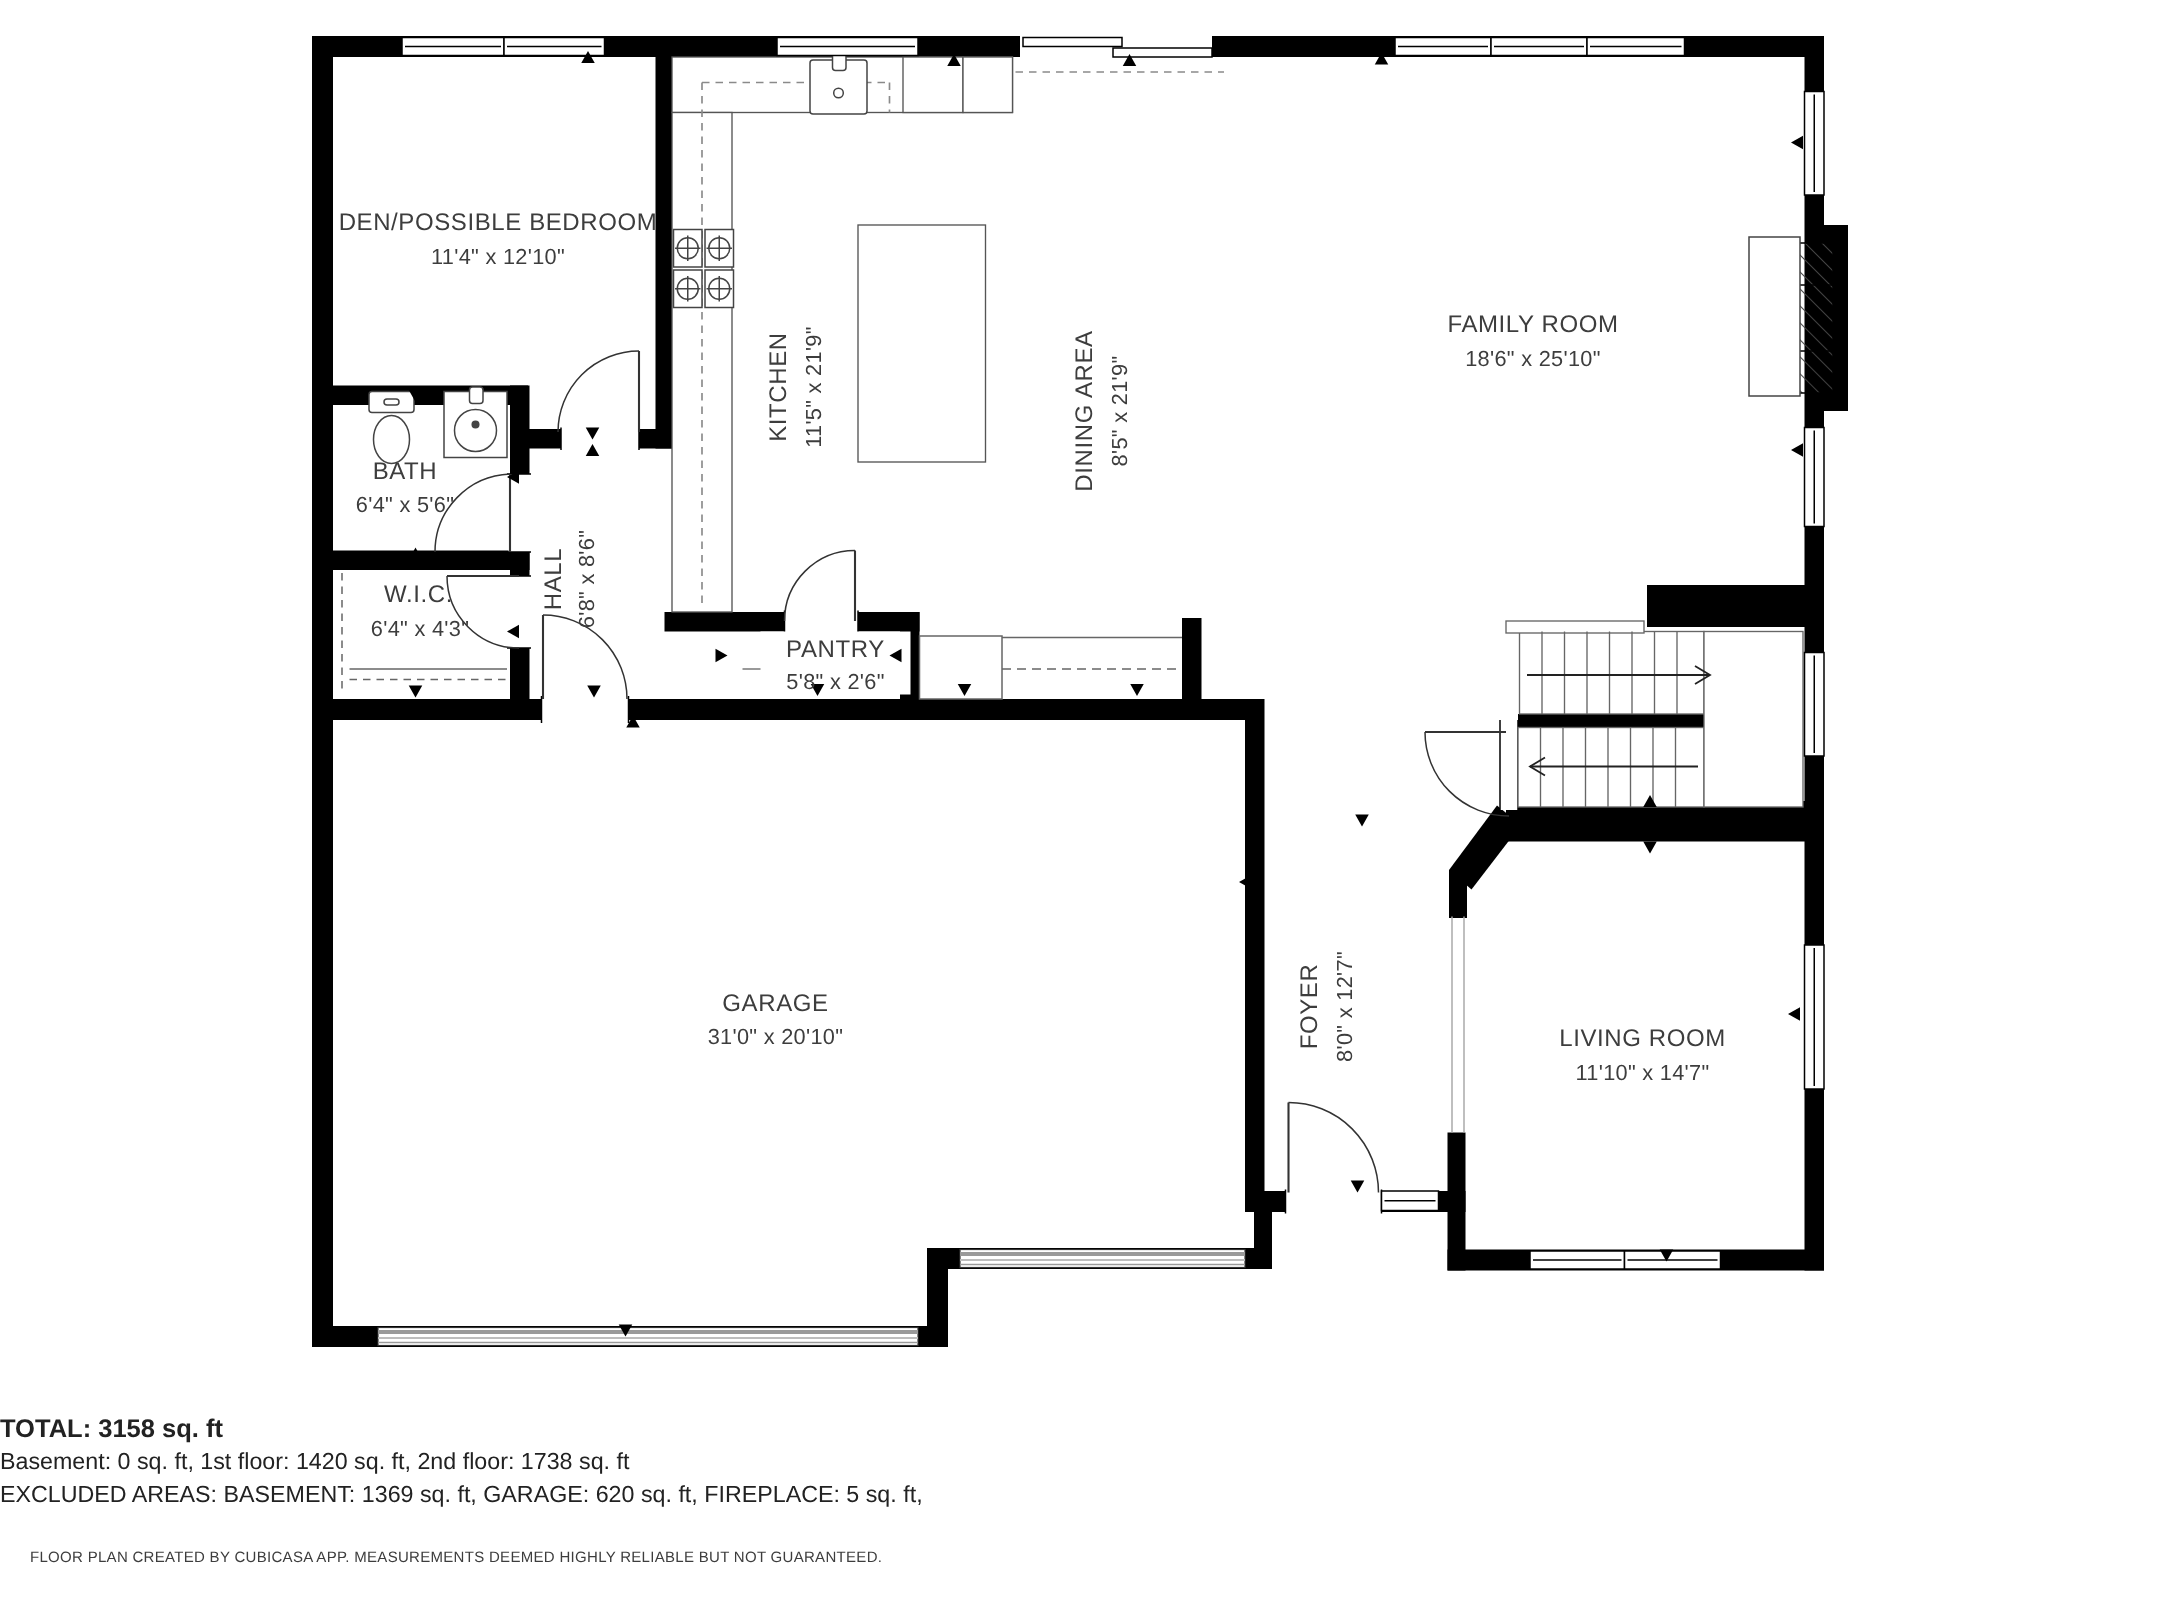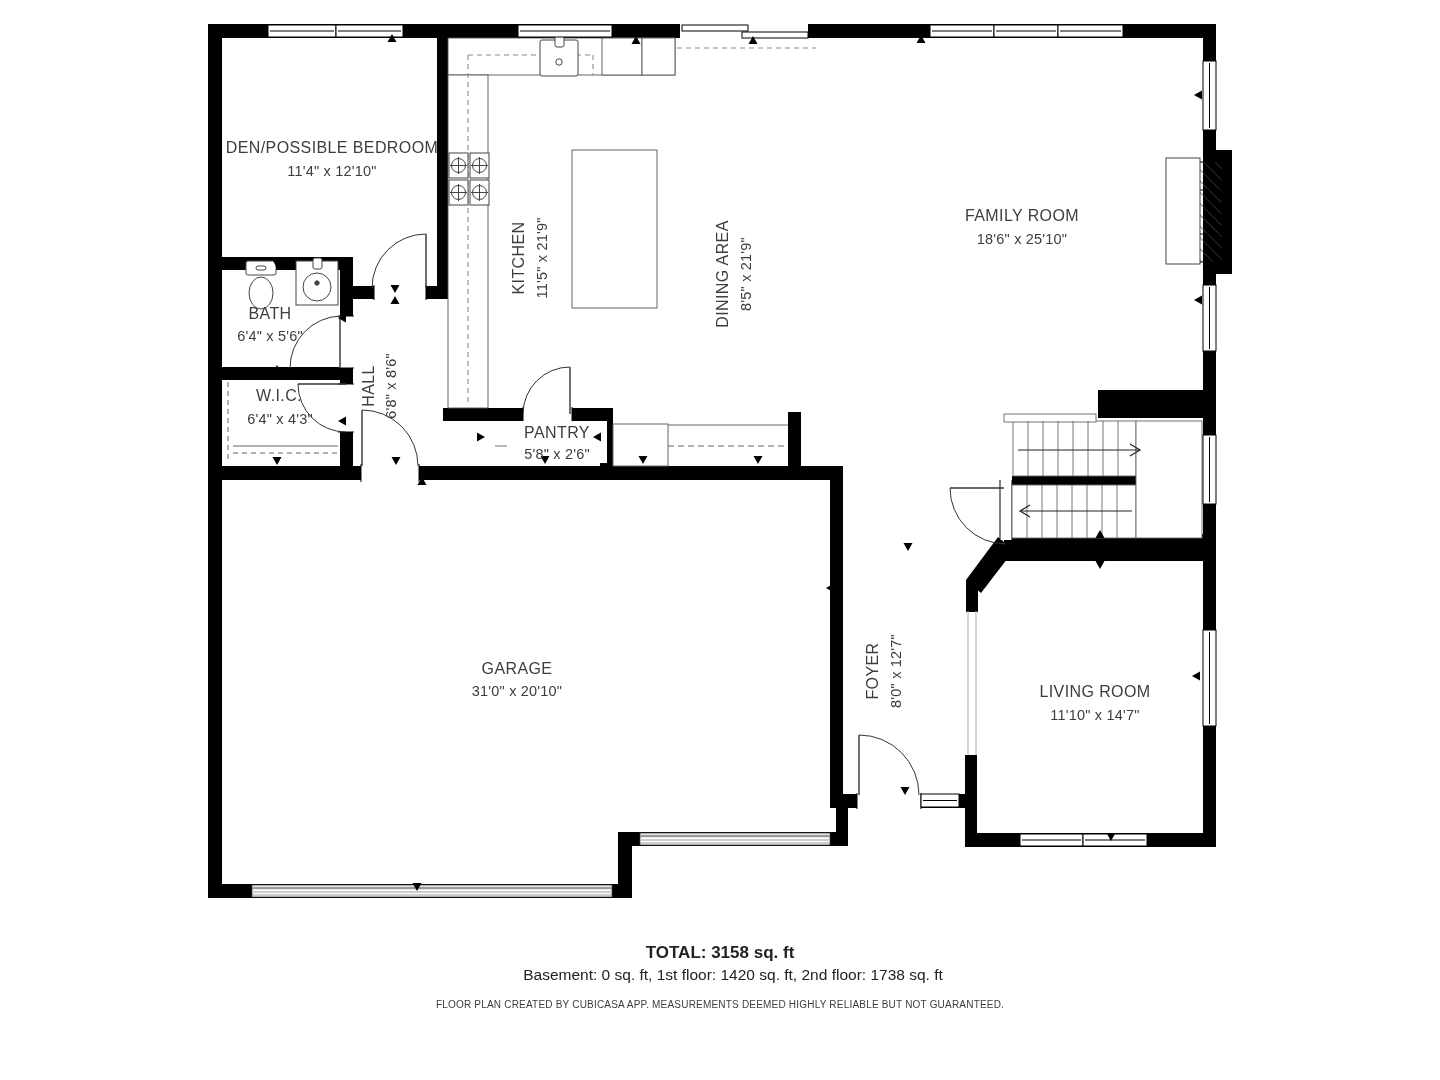--- a/index.html
+++ b/index.html
@@ -2,24 +2,24 @@
 <html><head>
 <meta charset="utf-8">
 <style>
   html,body{margin:0;padding:0;background:#ffffff;}
   body{width:1440px;height:1080px;position:relative;overflow:hidden;
        font-family:"Liberation Sans", sans-serif;}
   svg{position:absolute;top:0;left:0;}
   svg text{font-family:"Liberation Sans", sans-serif;fill:#3d3d3d;}
   .room-name{font-size:16px;letter-spacing:.4px;}
   .room-dims{font-size:14.5px;letter-spacing:.2px;}
-  #summary{position:absolute;top:942px;left:0;width:1440px;text-align:center;color:#222;}
+  #summary{position:absolute;top:942px;left:0;width:1440px;text-align:left;color:#222;}
   #summary .total{font-size:17px;font-weight:bold;line-height:22px;}
-  #summary .line{font-size:15.5px;line-height:22px;margin-left:26px;}
-  #summary .footer{font-size:10px;line-height:14px;margin-top:12px;color:#3d3d3d;letter-spacing:.2px;}
+  #summary .line{font-size:15.5px;line-height:22px;}
+  #summary .footer{font-size:10px;line-height:14px;margin-top:24px;color:#3d3d3d;letter-spacing:.2px;padding-left:20px;}
 </style>
 </head>
 <body>
 
 <svg width="1440" height="1080" viewBox="0 0 1440 1080">
   <defs>
     <pattern id="hatch" width="8" height="8" patternUnits="userSpaceOnUse" patternTransform="rotate(-45)">
       <line x1="0" y1="0" x2="0" y2="8" stroke="#444" stroke-width="1.3"></line>
     </pattern>
   </defs>
@@ -352,14 +352,15 @@
     <text class="room-dims" transform="translate(901,671) rotate(-90)">8'0" x 12'7"</text>
 
     <text class="room-name" x="1095" y="697">LIVING ROOM</text>
     <text class="room-dims" x="1095" y="720">11'10" x 14'7"</text>
   </g>
 </svg>
 
 <div id="summary">
   <div class="total">TOTAL: 3158 sq. ft</div>
   <div class="line">Basement: 0 sq. ft, 1st floor: 1420 sq. ft, 2nd floor: 1738 sq. ft</div>
+  <div class="line">EXCLUDED AREAS: BASEMENT: 1369 sq. ft, GARAGE: 620 sq. ft, FIREPLACE: 5 sq. ft,</div>
   <div class="footer">FLOOR PLAN CREATED BY CUBICASA APP. MEASUREMENTS DEEMED HIGHLY RELIABLE BUT NOT GUARANTEED.</div>
 </div>
 
 </body></html>

